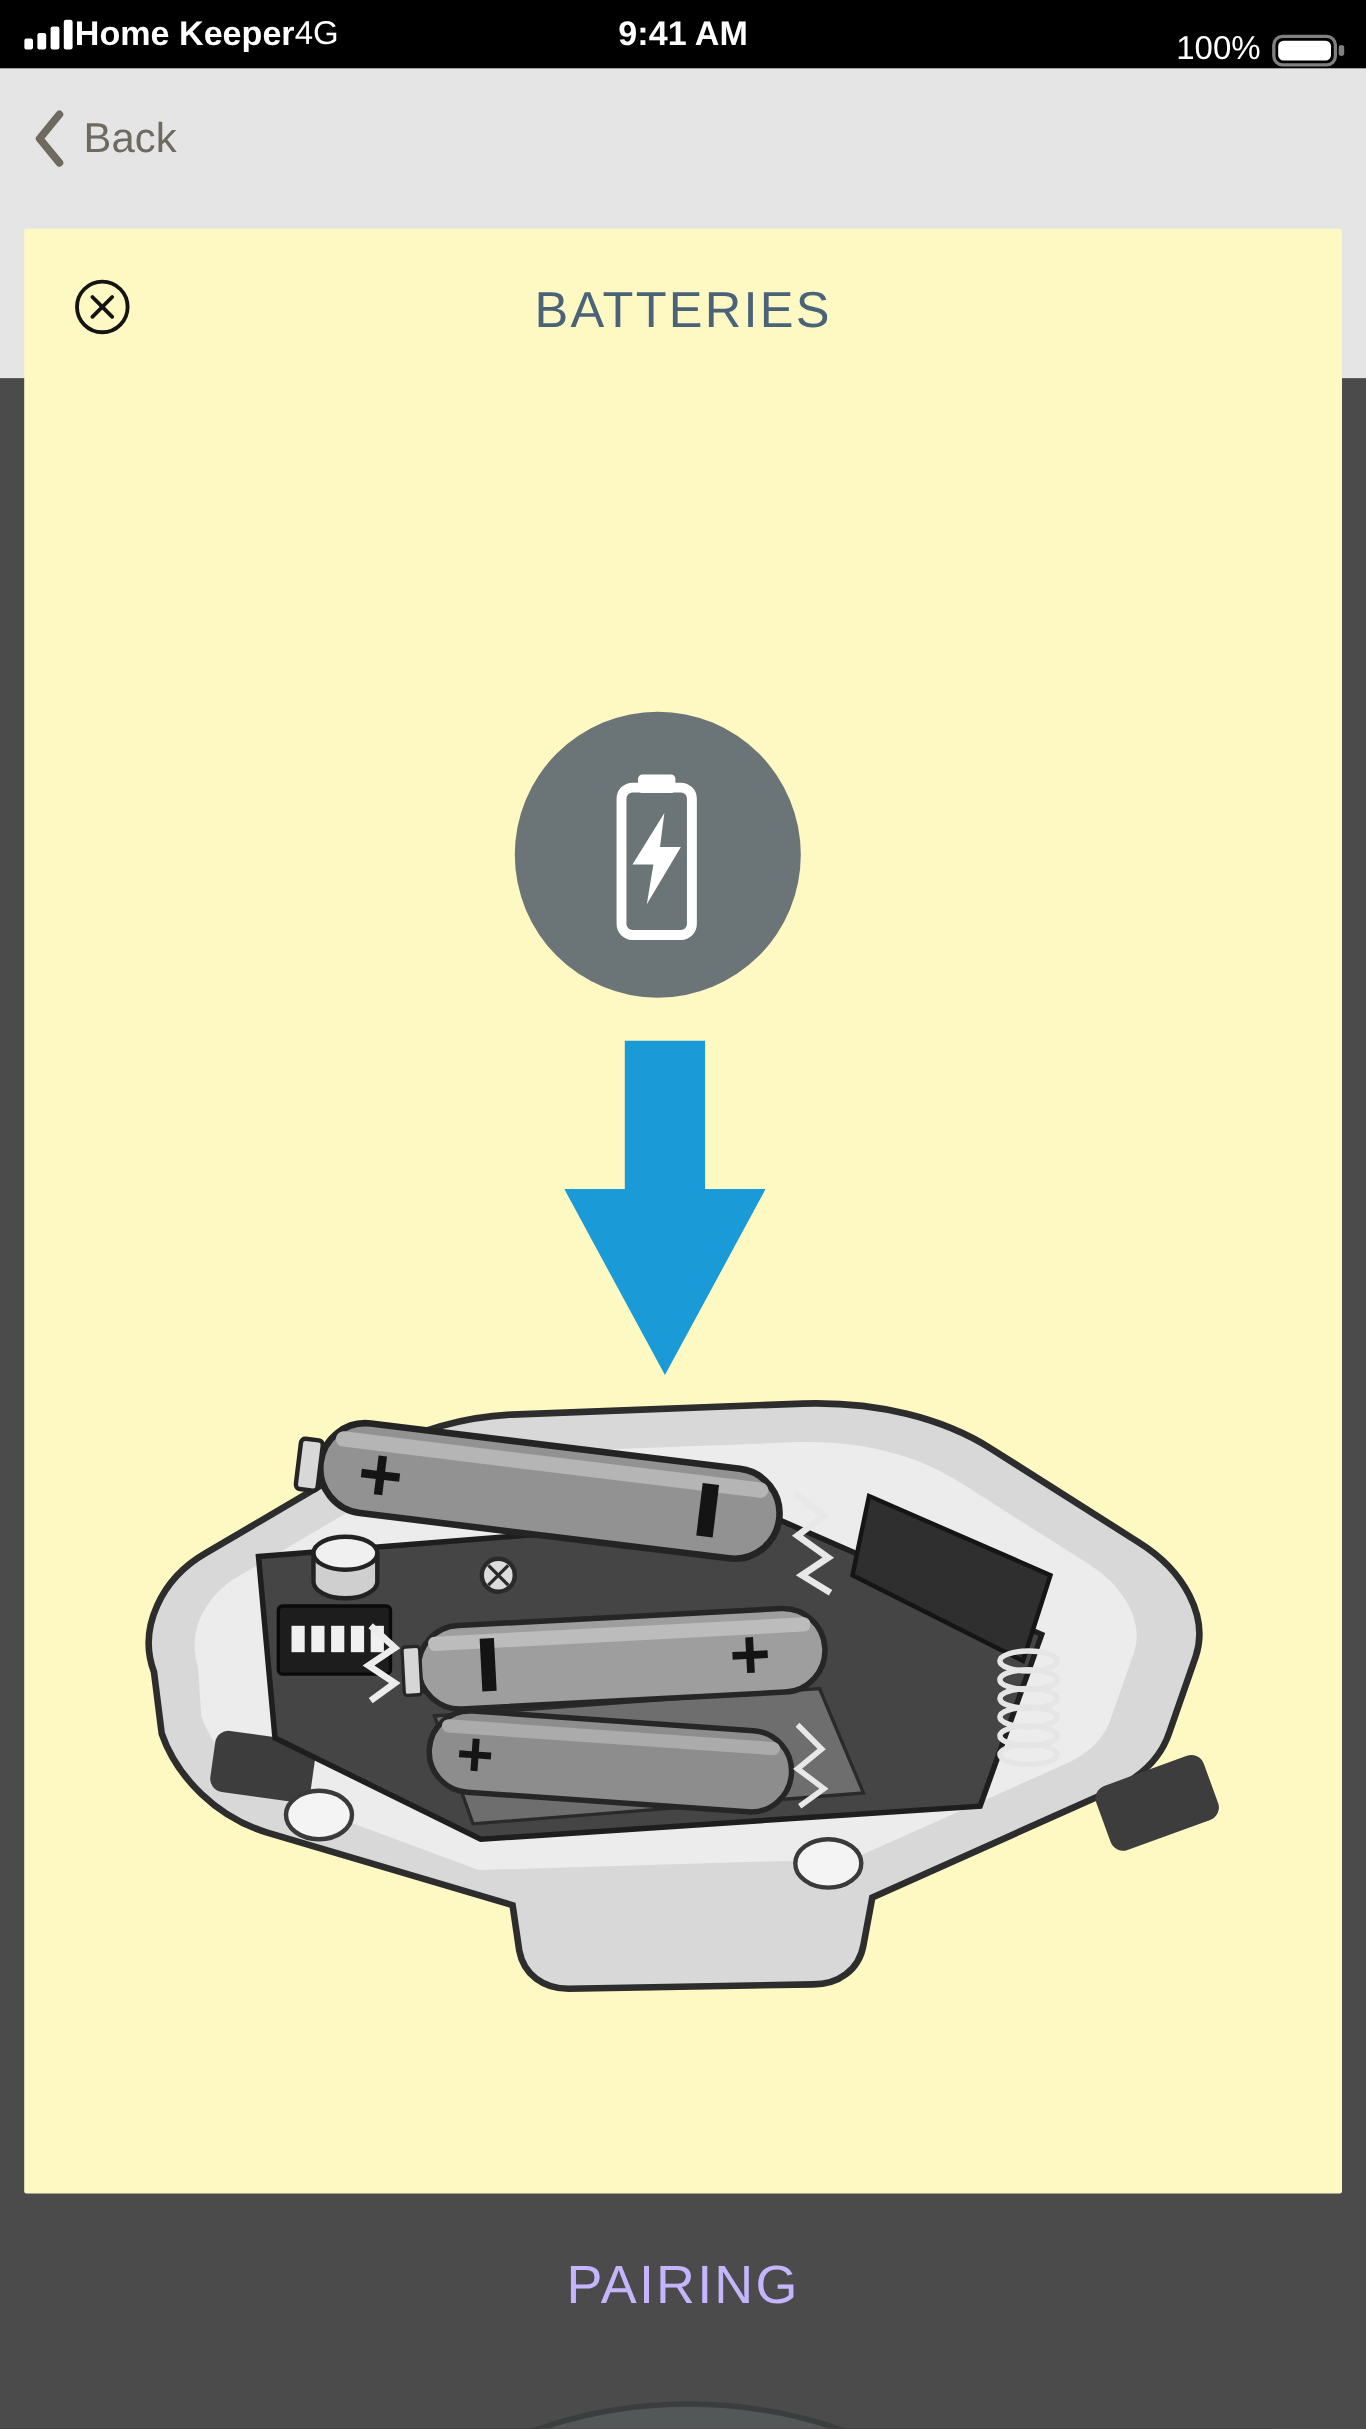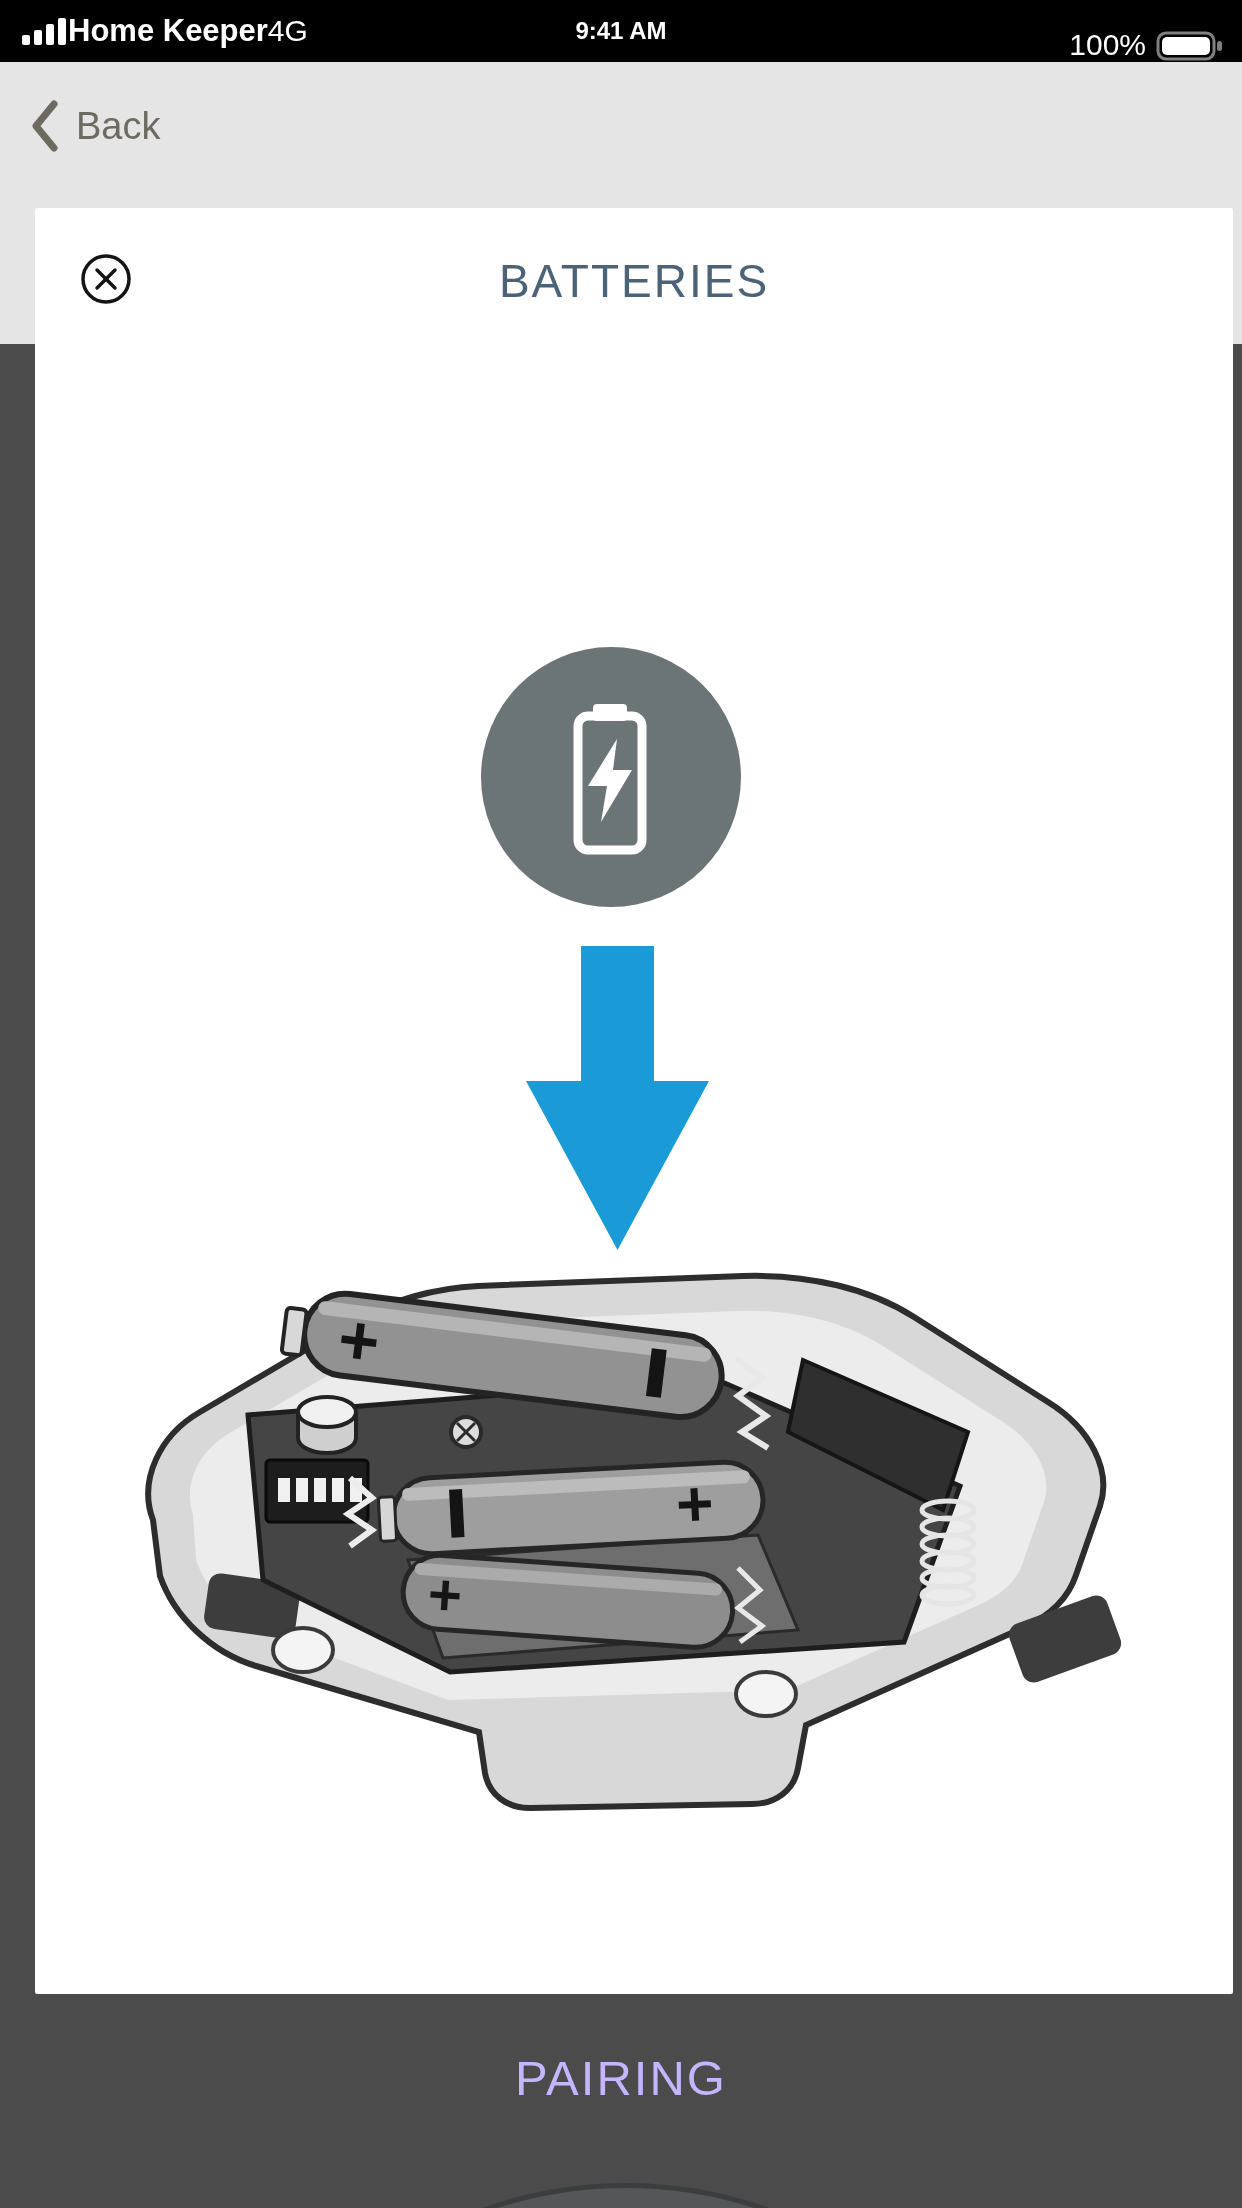--- a/index.html
+++ b/index.html
@@ -6,32 +6,32 @@
   .screen {
     position:relative; width:1242px; height:2208px; overflow:hidden;
     background:#4b4b4b; font-family:"Liberation Sans", sans-serif;
     -webkit-font-smoothing:antialiased;
   }
   
   .status-bar { position:absolute; top:0; left:0; right:0; height:62px; background:#000; color:#fff; z-index:40; }
   .sb-left  { position:absolute; left:22px; top:0; height:62px; display:flex; align-items:center; }
   .sb-carrier { font-size:31px; font-weight:600; }
   .sb-network { font-size:30px; font-weight:400; }
-  .sb-time { position:absolute; left:0; right:0; top:0; height:62px; line-height:62px; text-align:center; font-size:24px; font-weight:700; }
+  .sb-time { position:absolute; left:0; right:0; top:0; height:62px; line-height:62px; text-align:center; font-size:31px; font-weight:700; }
   .sb-right { position:absolute; right:18px; top:0; height:62px; display:flex; align-items:flex-end; gap:10px; font-size:30px; font-weight:400; }
   
   .header { position:absolute; top:62px; left:0; right:0; height:282px; background:#e5e5e5; z-index:1; }
   .back-button { position:absolute; left:30px; top:38px; display:flex; align-items:center; gap:16px; color:#6e6a60; font-size:38px; cursor:pointer; }
   
   .dim-area { position:absolute; top:344px; left:0; right:0; bottom:0; background:#4b4b4b; z-index:1; }
   .pairing-title { position:absolute; top:2050px; left:0; right:0; text-align:center; font-size:49px; letter-spacing:2px; color:#c4b5fd; z-index:2; }
   .dim-circle { position:absolute; left:201px; top:2183px; width:840px; height:840px; border-radius:50%;
     background:#545758; border:5px solid #3b3e3f; z-index:2; }
   
-  .modal { position:absolute; left:35px; top:208px; width:1198px; height:1786px; background:#ffffff; border-radius:2px; z-index:20; }
+  .modal { position:absolute; left:22px; top:208px; width:1198px; height:1786px; background:#fef9c3; border-radius:2px; z-index:20; }
   .close-button { position:absolute; left:45px; top:45px; width:52px; height:52px; cursor:pointer; }
   .modal-title { position:absolute; top:46px; left:0; right:0; text-align:center; font-size:46px; letter-spacing:2px; color:#4a6379; }
   .battery-badge { position:absolute; left:445px; top:438px; width:262px; height:262px; }
   .battery-spec { position:absolute; left:771px; top:470px; font-size:66px; line-height:104px; color:#87898c; white-space:nowrap; }
   .down-arrow { position:absolute; left:491px; top:738px; width:183px; height:304px; }
   .illustration { position:absolute; left:63px; top:972px; width:1070px; height:660px; }
 </style>
 </head>
 <body>
 

